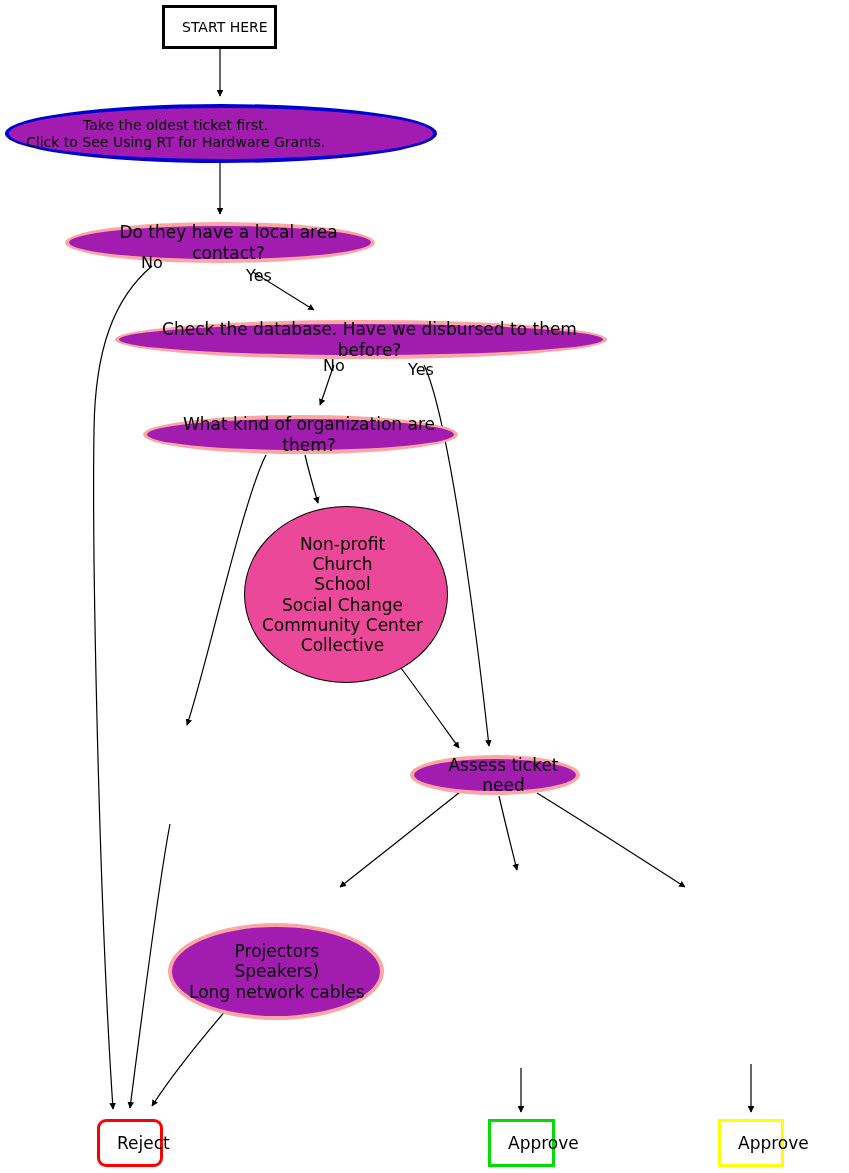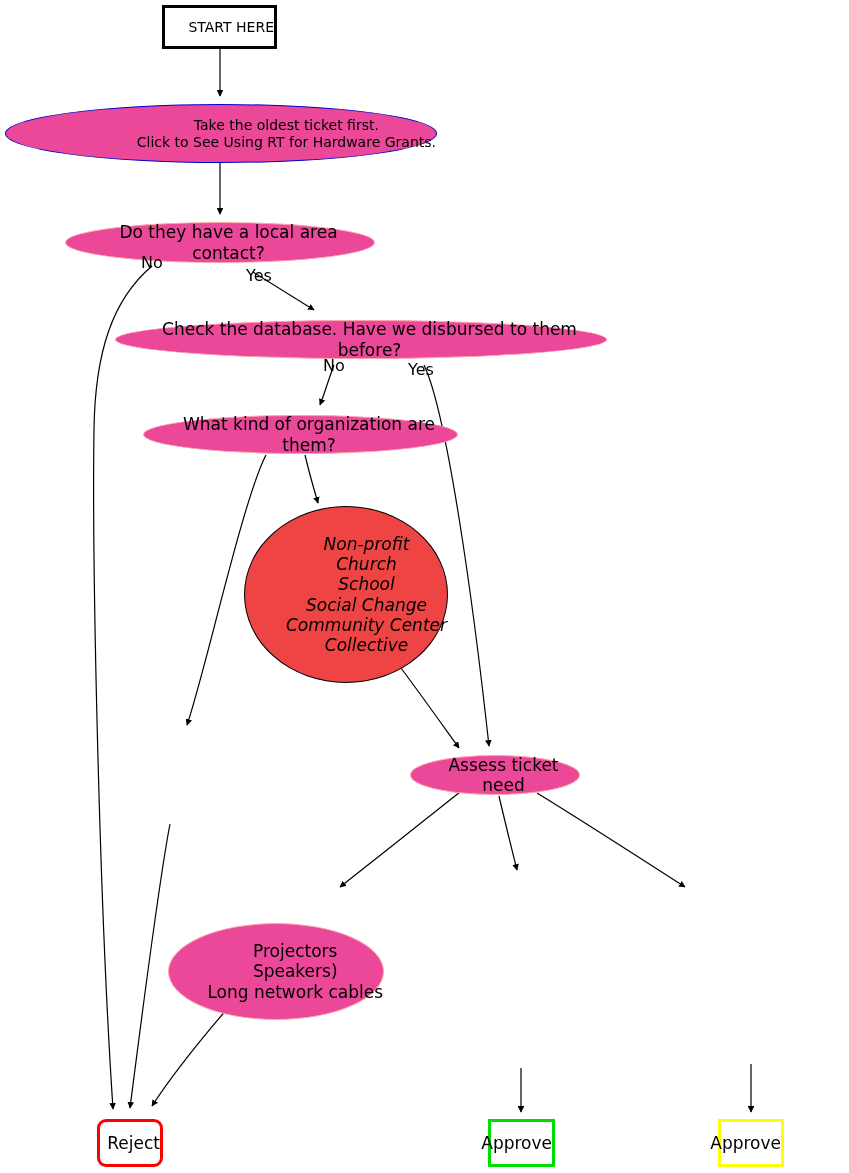--- a/index.html
+++ b/index.html
@@ -4,25 +4,25 @@
 <title>Hardware Grants Flowchart</title>
 <style>
   html,body{margin:0;padding:0;background:#ffffff;}
   body{
     font-family:"DejaVu Sans","Liberation Sans",sans-serif;
     width:849px;height:1173px;position:relative;overflow:hidden;
   }
   #stage{position:absolute;left:0;top:0;width:849px;height:1173px;}
   svg#edges{position:absolute;left:0;top:0;width:849px;height:1173px;}
   .node{position:absolute;box-sizing:border-box;display:flex;
-        align-items:center;justify-content:flex-end;text-align:center;padding-left:17px;}
+        align-items:center;justify-content:flex-start;text-align:center;padding-left:17px;}
   .node .lbl{line-height:1.18;color:#000;white-space:pre-line;}
-  .ellipse{border:1px solid #fca5a5;border-radius:50%;background:#ec4899;}
+  .ellipse{border:4px solid #fca5a5;border-radius:50%;background:#a21caf;}
   .ellipse.blue{border-color:#0000d0;}
-  .circle{border:1px solid #000;border-radius:50%;background:#ef4444;font-style:italic;}
+  .circle{border:1px solid #000;border-radius:50%;background:#ec4899;}
   .boxnode{border:3px solid #000;background:#fff;}
   .boxnode.red{border-color:#ff0000;border-width:3px;}
   .boxnode.green{border-color:#00dd00;border-width:3px;}
   .boxnode.yellow{border-color:#ffff00;border-width:3px;}
   .edge-label{position:absolute;color:#000;font-size:16px;line-height:1;}
   .t14{font-size:14px;}
   .t13{font-size:17px;}
 </style>
 </head>
 <body>

